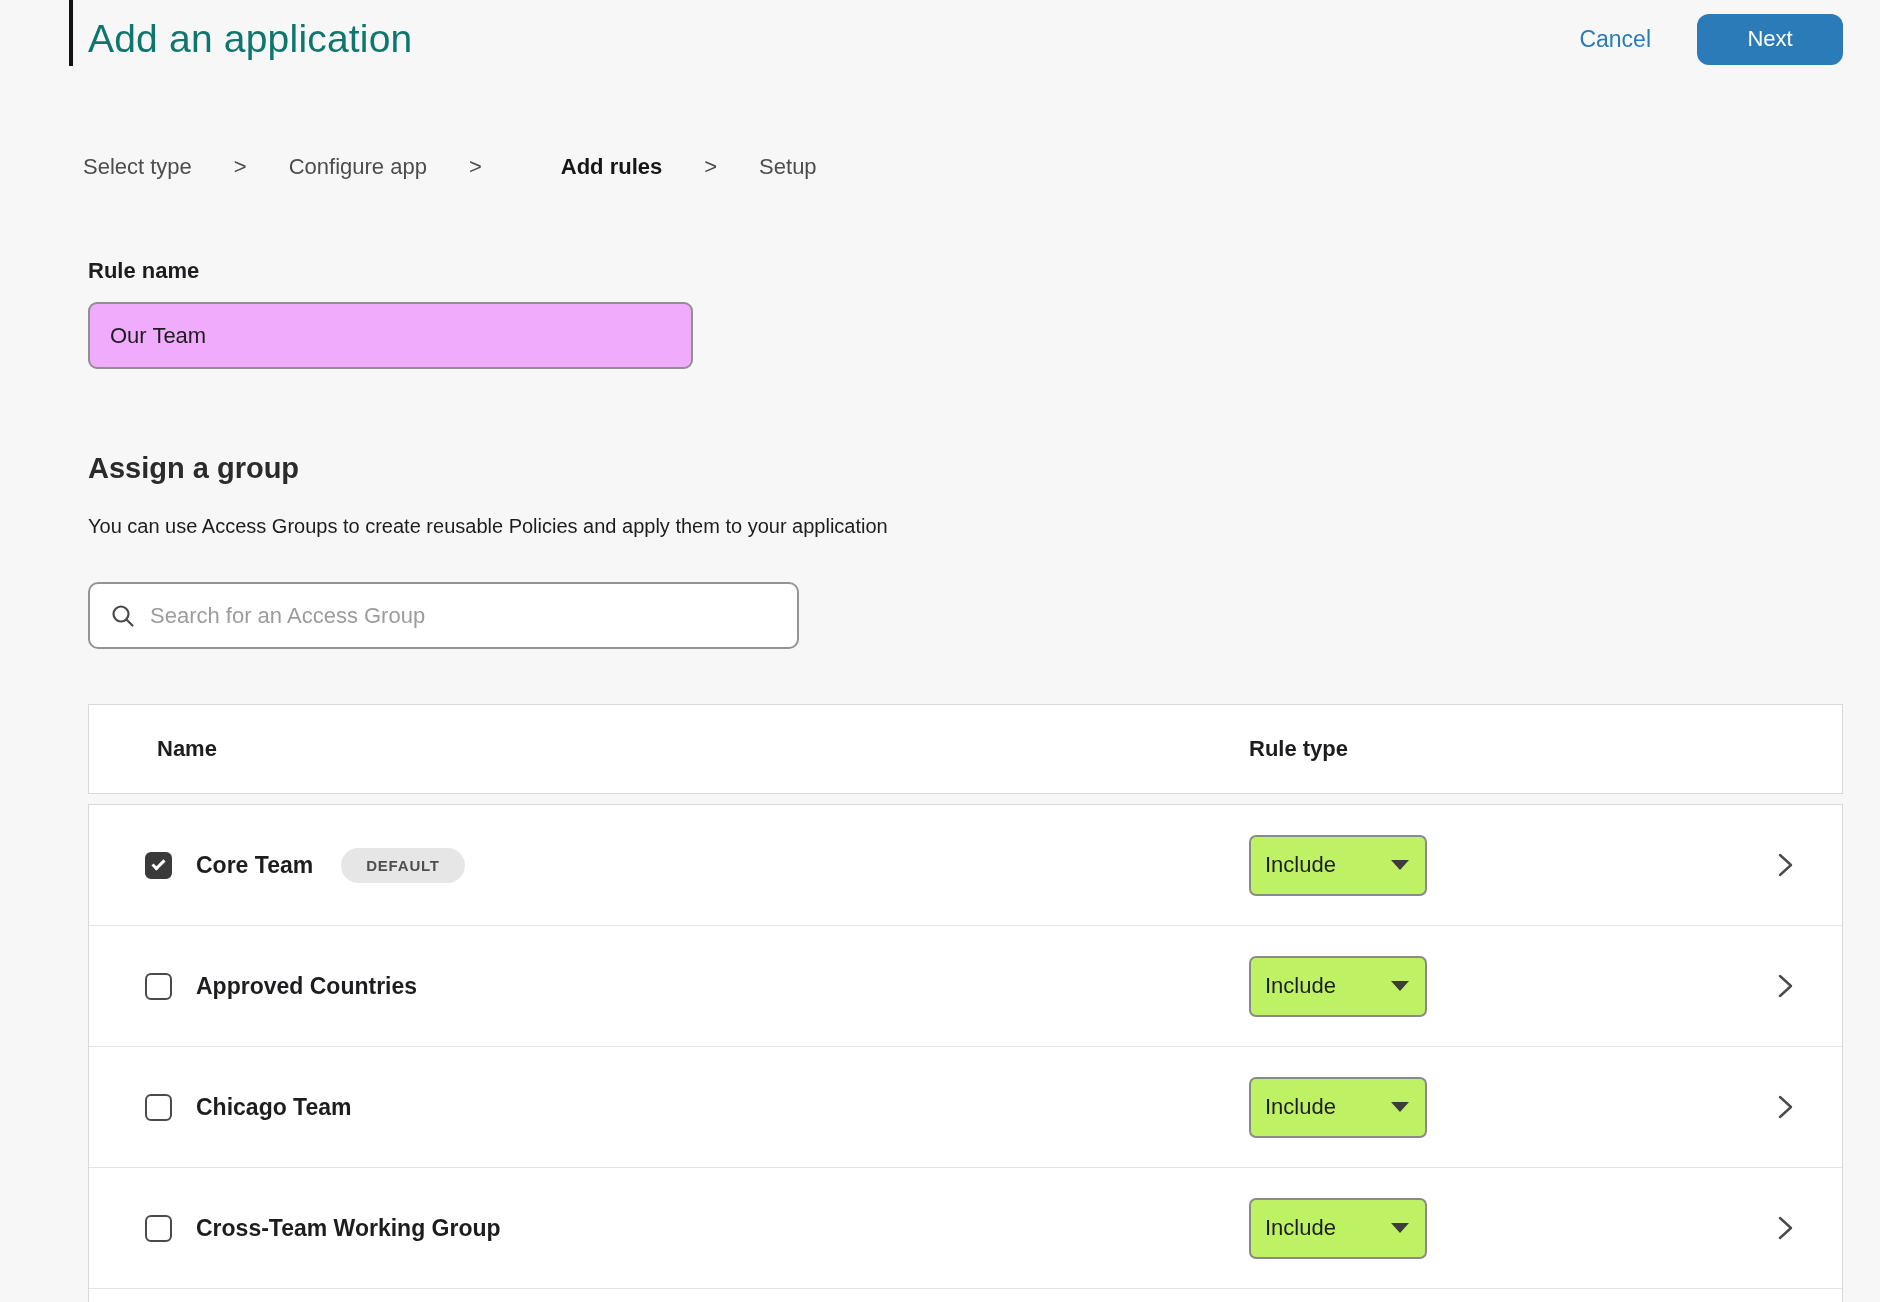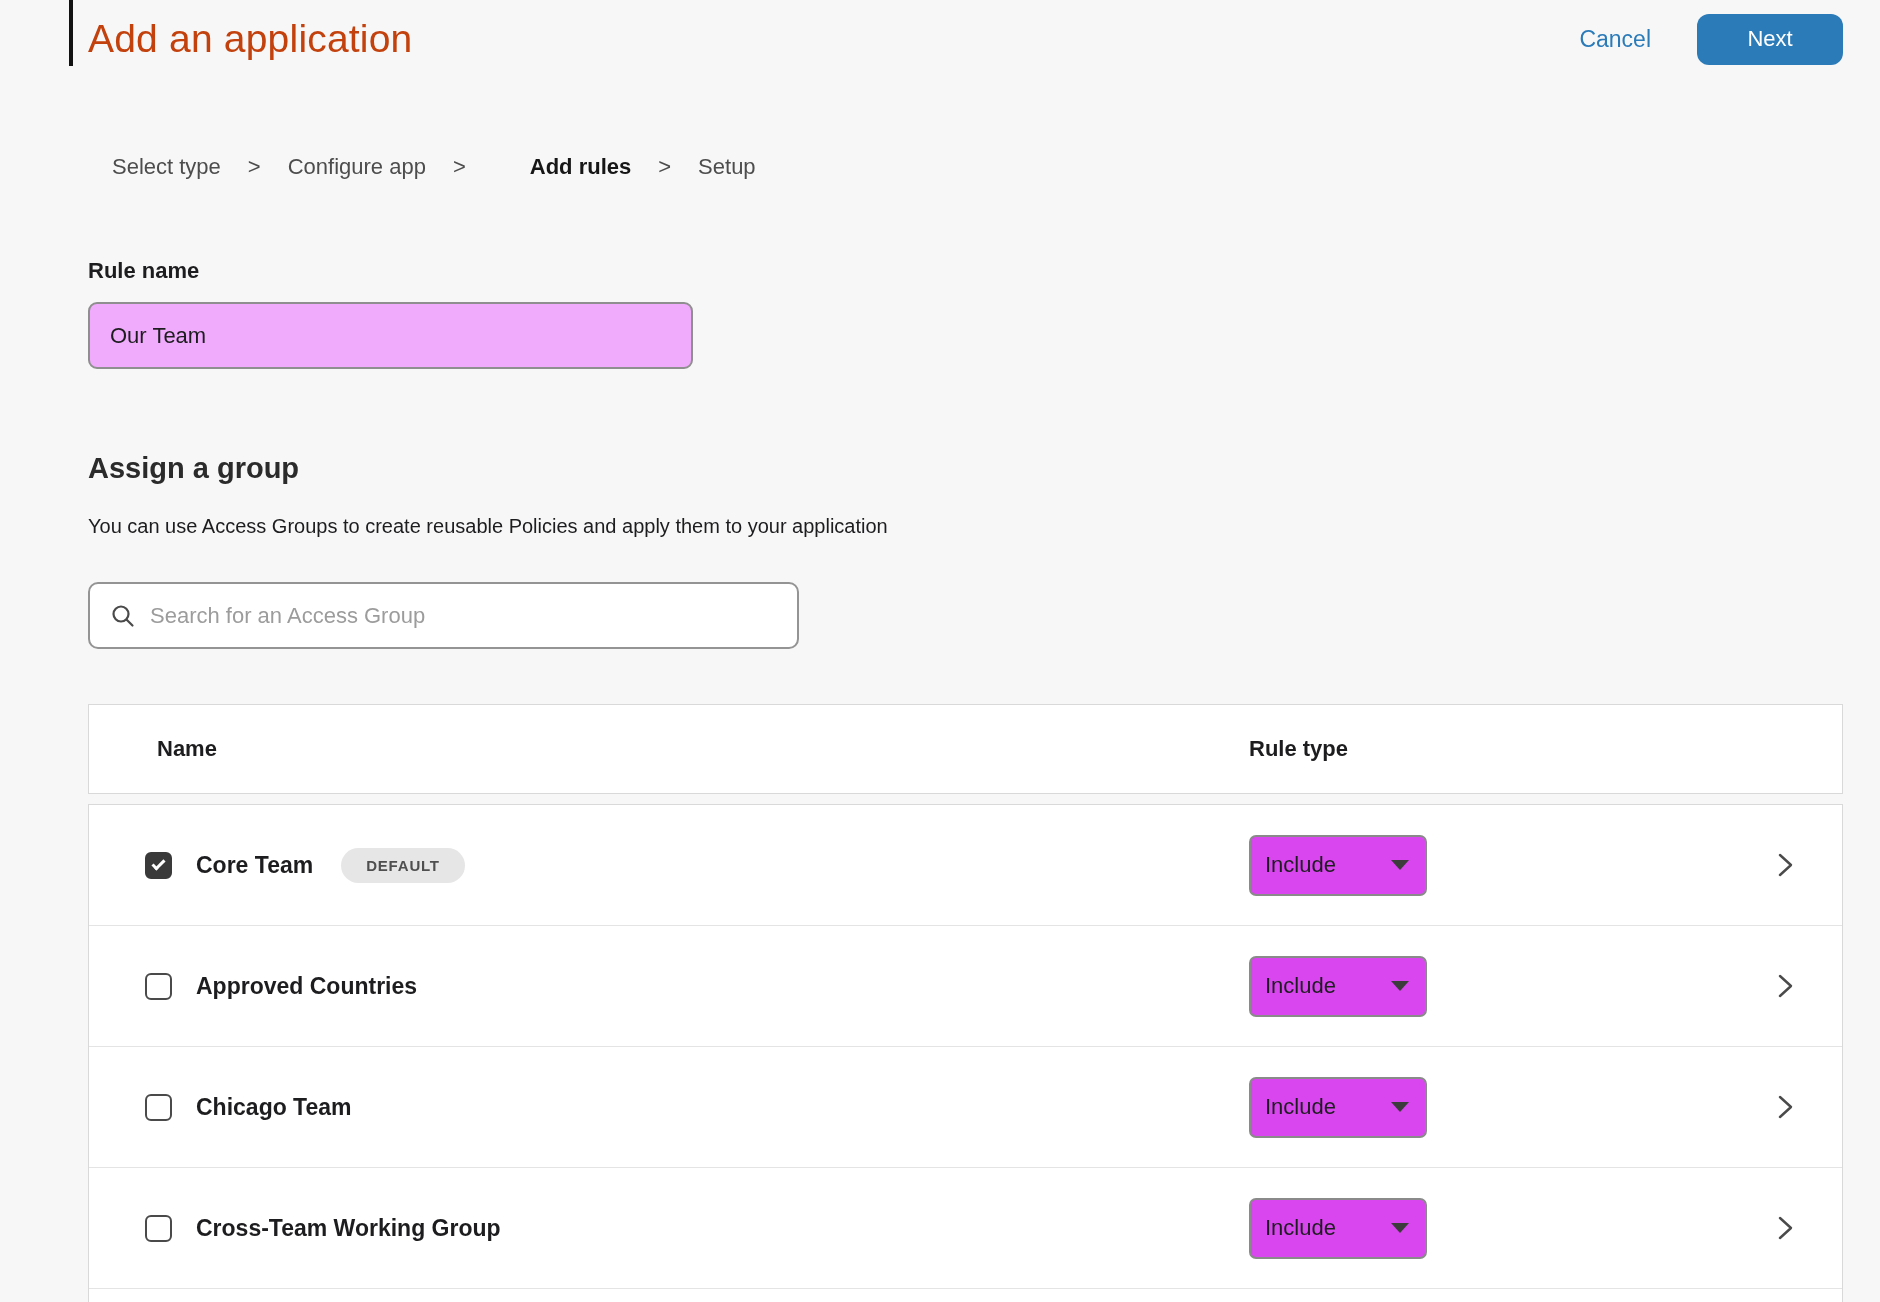--- a/index.html
+++ b/index.html
@@ -12,32 +12,32 @@
     position:relative;
   }
 
   .edge-mark { position:absolute; left:69px; top:0; width:4px; height:66px; background:#121212; }
 
   
   .topbar {
     position:absolute; left:88px; right:37px; top:0; height:78px;
     display:flex; align-items:center; justify-content:space-between;
   }
-  .page-title { font-size:39px; font-weight:400; color:#c2410c; letter-spacing:.2px; }
+  .page-title { font-size:39px; font-weight:400; color:#0f766e; letter-spacing:.2px; }
   .topbar-actions { display:flex; align-items:center; gap:46px; }
   .cancel-link { font-size:23px; color:#2b7bb9; text-decoration:none; cursor:pointer; }
   .next-btn {
     width:146px; height:51px; background:#2b7bb9; color:#fff; border:none;
     border-radius:12px; font-size:22px; font-family:inherit; cursor:pointer;
   }
 
   
   .breadcrumb {
-    position:absolute; left:112px; top:153px;
-    display:flex; align-items:center; gap:27px;
+    position:absolute; left:83px; top:153px;
+    display:flex; align-items:center; gap:42px;
     font-size:22px; line-height:28px; color:#4d4d4d;
   }
   .breadcrumb .step { cursor:pointer; }
   .breadcrumb .step.active { font-weight:700; color:#161616;margin-left:37px; }
   .breadcrumb .sep { color:#4d4d4d; }
 
   
   .rule-form { position:absolute; left:88px; top:258px; display:flex; gap:40px; }
   .field label { display:block; font-size:22px; line-height:26px; font-weight:700; color:#1d1d1f; margin-bottom:18px; }
   .text-input {
@@ -107,21 +107,21 @@
 
   .group-name { margin-left:24px; font-size:23px; font-weight:700; color:#1d1d1f; }
   .badge {
     margin-left:28px; height:35px; display:flex; align-items:center;
     padding:0 25px; background:#e6e6e7; border-radius:18px;
     font-size:15px; font-weight:700; letter-spacing:.8px; color:#4f4f4f;
   }
 
   .include-select {
     position:absolute; left:1160px; width:178px; height:61px;
-    border:2px solid #8a8a8a; border-radius:7px; background:#d946ef;
+    border:2px solid #8a8a8a; border-radius:7px; background:#bef264;
     display:flex; align-items:center; justify-content:space-between;
     padding:0 16px 0 14px; font-size:22px; cursor:pointer;
   }
   .row-chevron { position:absolute; right:46px; cursor:pointer; }
 </style>
 </head>
 <body>
 
 <div class="edge-mark"></div>
 

